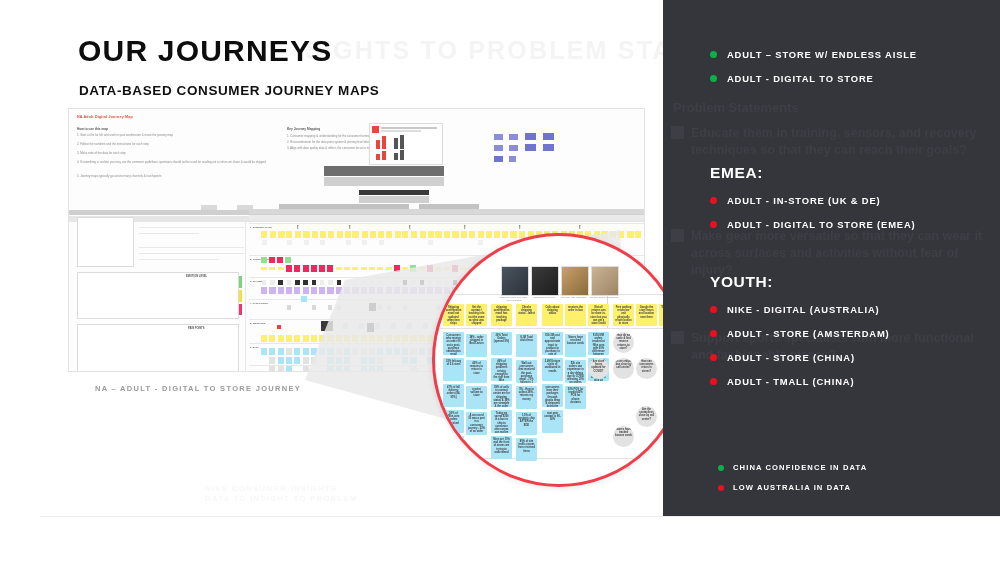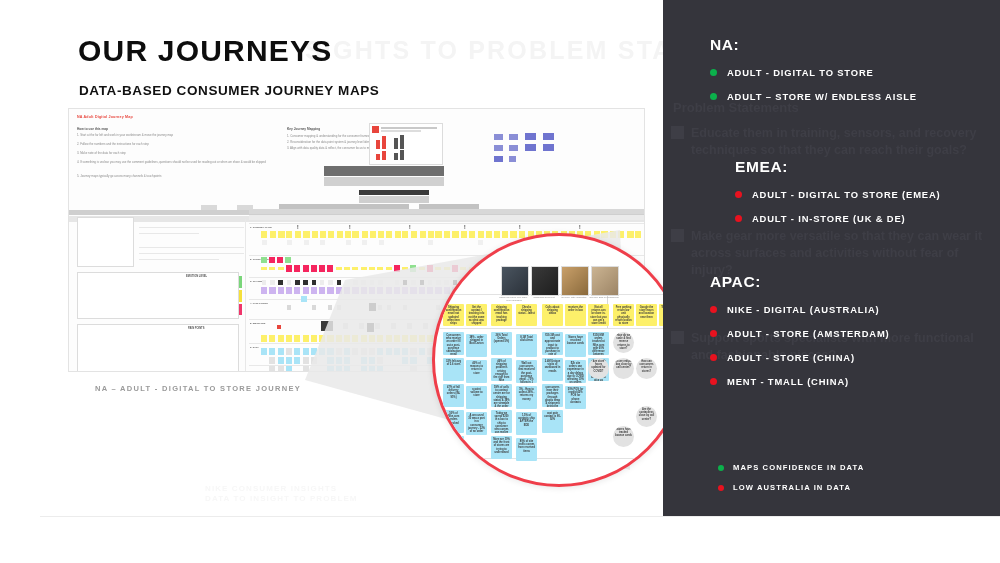--- a/index.html
+++ b/index.html
@@ -753,65 +753,64 @@
     <div class="pgbox" style="left:8px;top:126px;"></div>
     <div class="p-ghost pg3">Educate them in training, sensors, and recovery techniques so that they can reach their goals?</div>
     <div class="pgbox" style="left:8px;top:229px;"></div>
     <div class="p-ghost pg4">Make gear more versatile so that they can wear it across surfaces and activities without fear of injury?</div>
     <div class="pgbox" style="left:8px;top:331px;"></div>
     <div class="p-ghost pg5">Support sports specialists with more functional and fashionable pieces?</div>
   </div>
 
   <div id="regions-list">
       <div class="region" style="top: 36px;">
-        <h3>NA:</h3>
+        <div class="r-item">
+          <span class="dot green"></span>
+          <span class="r-label">ADULT – STORE W/ ENDLESS AISLE</span>
+        </div>
         <div class="r-item">
           <span class="dot green"></span>
           <span class="r-label">ADULT - DIGITAL TO STORE</span>
         </div>
-        <div class="r-item">
-          <span class="dot green"></span>
-          <span class="r-label">ADULT – STORE W/ ENDLESS AISLE</span>
-        </div>
       </div>
-      <div class="region" style="top: 158px; margin-left: 25px;">
+      <div class="region" style="top: 164px;">
         <h3>EMEA:</h3>
         <div class="r-item">
           <span class="dot red"></span>
-          <span class="r-label">ADULT - DIGITAL TO STORE (EMEA)</span>
+          <span class="r-label">ADULT -  IN-STORE (UK &amp; DE)</span>
         </div>
         <div class="r-item">
           <span class="dot red"></span>
-          <span class="r-label">ADULT -  IN-STORE (UK &amp; DE)</span>
+          <span class="r-label">ADULT - DIGITAL TO STORE (EMEA)</span>
         </div>
       </div>
       <div class="region" style="top: 273px;">
-        <h3>APAC:</h3>
+        <h3>YOUTH:</h3>
         <div class="r-item">
           <span class="dot red"></span>
           <span class="r-label">NIKE - DIGITAL (AUSTRALIA)</span>
         </div>
         <div class="r-item">
           <span class="dot red"></span>
           <span class="r-label">ADULT - STORE (AMSTERDAM)</span>
         </div>
         <div class="r-item">
           <span class="dot red"></span>
           <span class="r-label">ADULT - STORE (CHINA)</span>
         </div>
         <div class="r-item">
           <span class="dot red"></span>
-          <span class="r-label">MENT - TMALL (CHINA)</span>
+          <span class="r-label">ADULT - TMALL (CHINA)</span>
         </div>
       </div>
     </div>
 
   <div id="legend">
       <div class="l-item">
         <span class="l-dot green"></span>
-        <span class="l-label">MAPS CONFIDENCE IN DATA</span>
+        <span class="l-label">CHINA CONFIDENCE IN DATA</span>
       </div>
       <div class="l-item">
         <span class="l-dot red"></span>
         <span class="l-label">LOW AUSTRALIA IN DATA</span>
       </div>
     </div>
 </div>
 
 </body></html>

